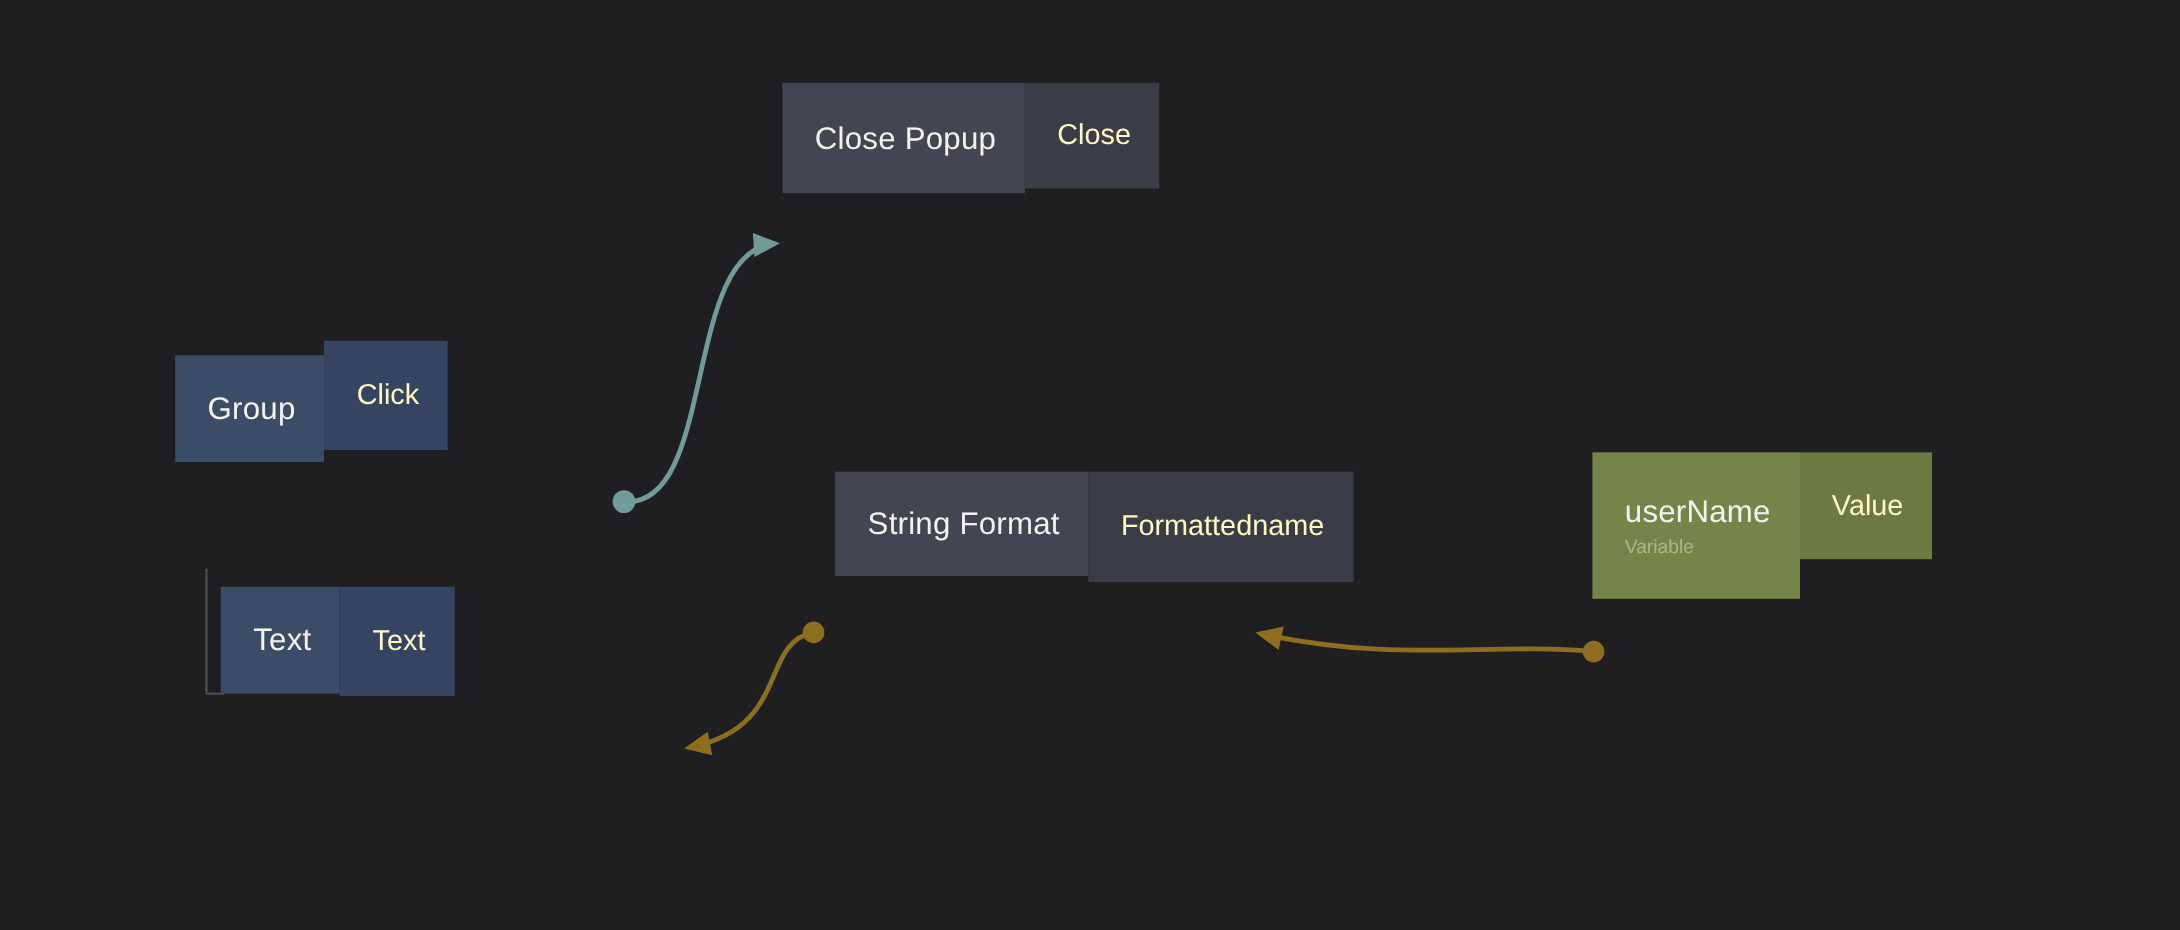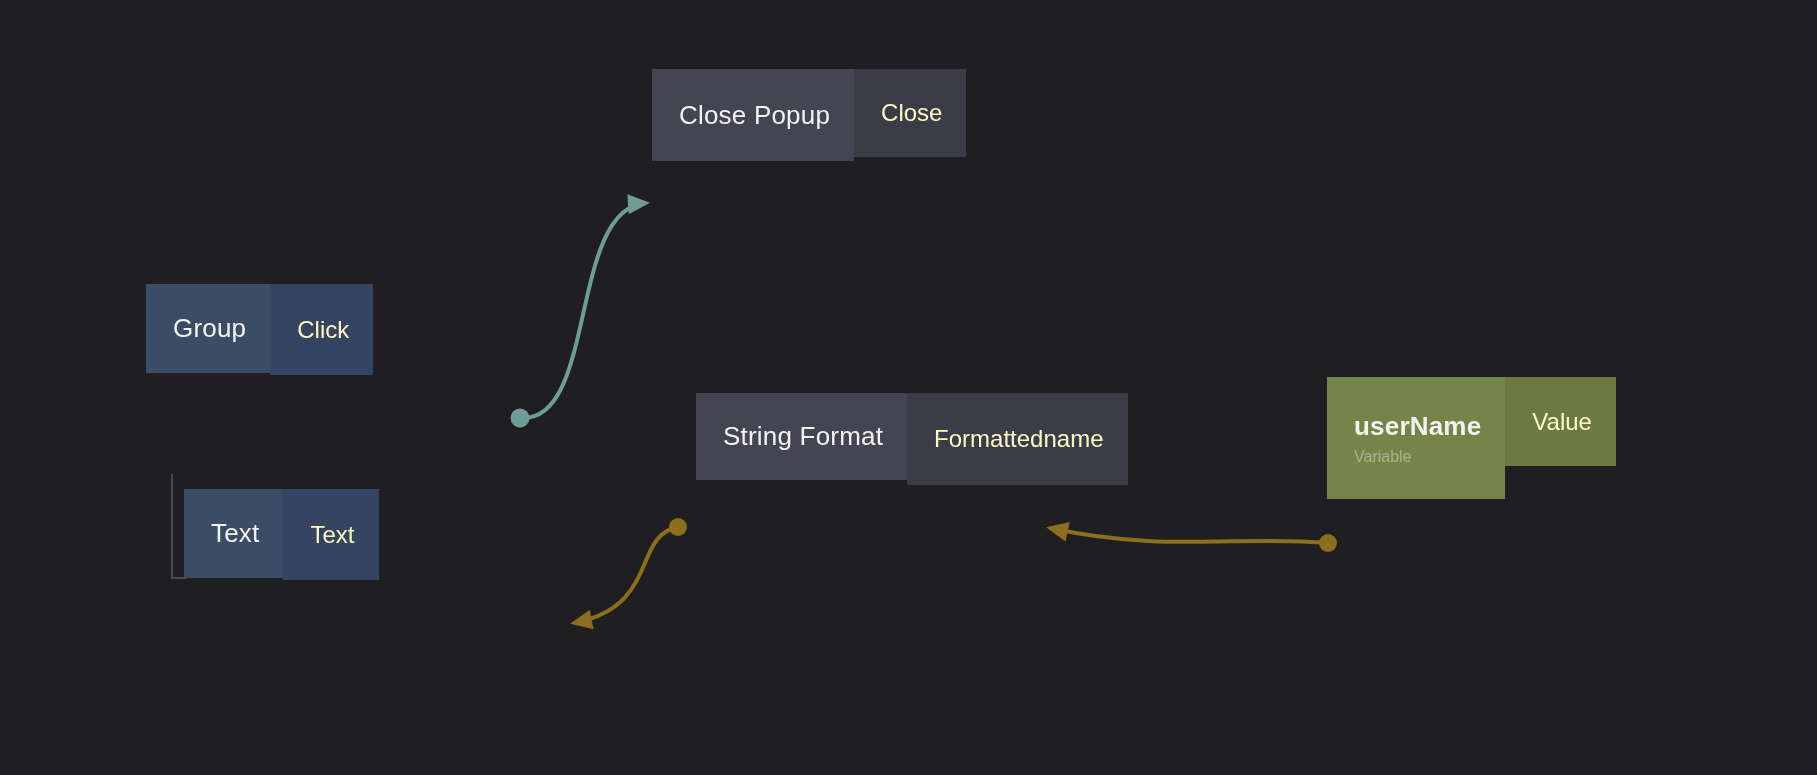--- a/index.html
+++ b/index.html
@@ -59,21 +59,21 @@
     color: #fef9c3;
     white-space: nowrap;
   }
   
   .theme-blue  .node-header { background: #3b4c66; }
   .theme-blue  .node-body   { background: #354561; }
   .theme-dark  .node-header { background: #434552; }
   .theme-dark  .node-body   { background: #3a3d47; }
   .theme-olive .node-header { background: #75854a; }
   .theme-olive .node-body   { background: #6c7a41; }
-  .theme-olive .node-title  { font-weight: 700; }
+  .theme-olive .node-title  { font-weight: 400; }
   .edges-overlay {
     position: absolute;
     inset: 0;
     z-index: 5;
     pointer-events: none;
   }
   .edge { fill: none; stroke-width: 4; }
   .hierarchy-line { fill: none; stroke-width: 2; }
 </style>
 </head>
@@ -86,21 +86,21 @@
       <div class="node-title">Close Popup</div>
     </div>
     <div class="node-body" style="height:88px;">
       <div class="port-row justify-start">
         <span class="port-label">Close</span>
       </div>
     </div>
   </div>
 
   <div class="node theme-blue" style="left:146px; top:284px; width:375px;">
-    <div class="node-header" style="height:89px;">
+    <div class="node-header" style="height:89px;margin-top:12px;">
       <div class="node-title">Group</div>
     </div>
     <div class="node-body" style="height:91px;">
       <div class="port-row justify-end">
         <span class="port-label">Click</span>
       </div>
     </div>
   </div>
 
   <div class="node theme-blue" style="left:184px; top:489px; width:427px;text-align:center;">

